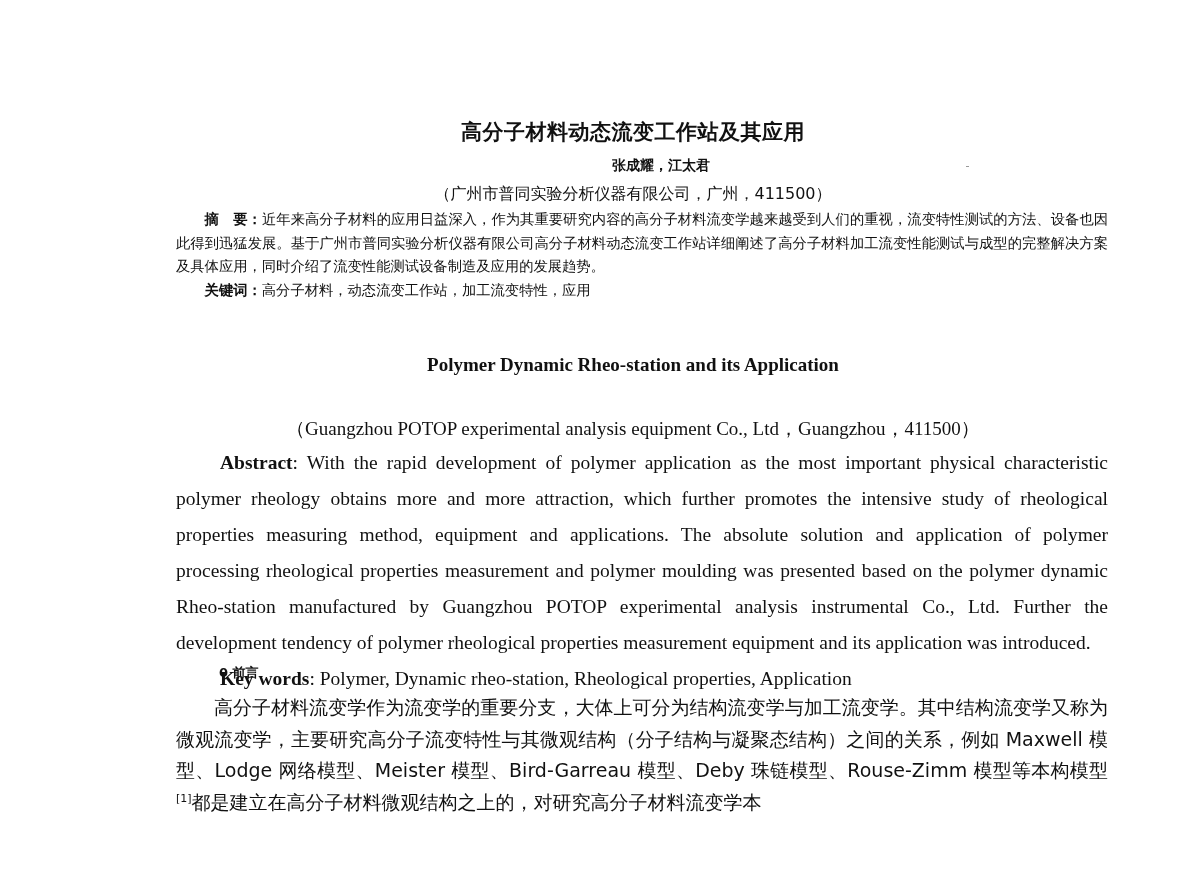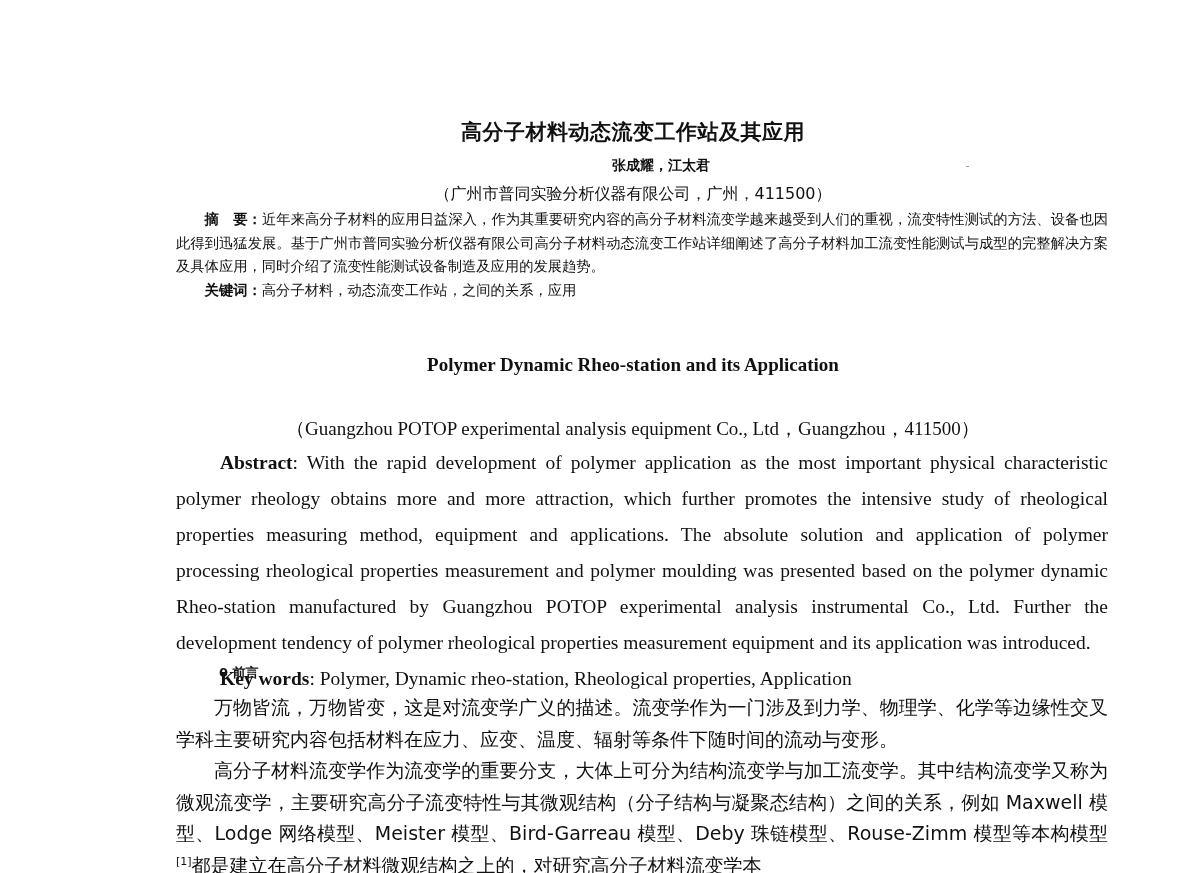--- a/index.html
+++ b/index.html
@@ -38,31 +38,30 @@
 
 <div class="page">
 
   <div class="line center cjk title">高分子材料动态流变工作站及其应用</div>
   <div class="line center cjk authors-cn">张成耀，江太君</div>
   <div class="line center cjk affil-cn">（广州市普同实验分析仪器有限公司，广州，411500）</div>
   <div class="mark"></div>
 
   <div class="abs-cn cjk">
     <p><span class="lbl">摘　要：</span><span>近年来高分子材料的应用日益深入，作为其重要研究内容的高分子材料流变学越来越受到人们的重视，流变特性测试的方法、设备也因此得到迅猛发展。基于广州市普同实验分析仪器有限公司高分子材料动态流变工作站详细阐述了高分子材料加工流变性能测试与成型的完整解决方案及具体应用，同时介绍了流变性能测试设备制造及应用的发展趋势。</span></p>
-    <p class="kw-cn"><span class="lbl">关键词：</span><span>高分子材料，动态流变工作站，之间的关系，应用</span></p>
+    <p class="kw-cn"><span class="lbl">关键词：</span><span>高分子材料，动态流变工作站，加工流变特性，应用</span></p>
   </div>
 
   <div class="line center serif title-en">Polymer Dynamic Rheo-station and its Application</div>
   <div class="line center serif affil-en">（Guangzhou POTOP experimental analysis equipment Co., Ltd，Guangzhou，411500）</div>
 
   <div class="abs-en serif">
     <p><span class="lbl">Abstract</span><span>: With the rapid development of polymer application as the most important physical characteristic polymer rheology obtains more and more attraction, which further promotes the intensive study of rheological properties measuring method, equipment and applications. The absolute solution and application of polymer processing rheological properties measurement and polymer moulding was presented based on the polymer dynamic Rheo-station manufactured by Guangzhou POTOP experimental analysis instrumental Co., Ltd. Further the development tendency of polymer rheological properties measurement equipment and its application was introduced.</span></p>
     <p><span class="lbl">Key words</span><span>: Polymer, Dynamic rheo-station, Rheological properties, Application</span></p>
   </div>
 
   <div class="sec-heading cjk">0 前言</div>
 
   <div class="body-cn cjk">
-    <p>万物皆流，万物皆变，这是对流变学广义的描述。流变学作为一门涉及到力学、物理学、化学等边缘性交叉学科主要研究内容包括材料在应力、应变、温度、辐射等条件下随时间的流动与变形。</p>
     <p><span>高分子材料流变学作为流变学的重要分支，大体上可分为结构流变学与加工流变学。其中结构流变学又称为微观流变学，主要研究高分子流变特性与其微观结构（分子结构与凝聚态结构）之间的关系，例如 Maxwell 模型、Lodge 网络模型、Meister 模型、Bird-Garreau 模型、Deby 珠链模型、Rouse-Zimm 模型等本构模型</span><span class="ref-sup">[1]</span><span>都是建立在高分子材料微观结构之上的，对研究高分子材料流变学本</span></p>
   </div>
 
 </div>
 
 </body></html>

